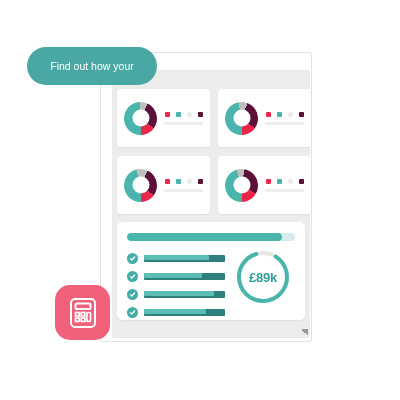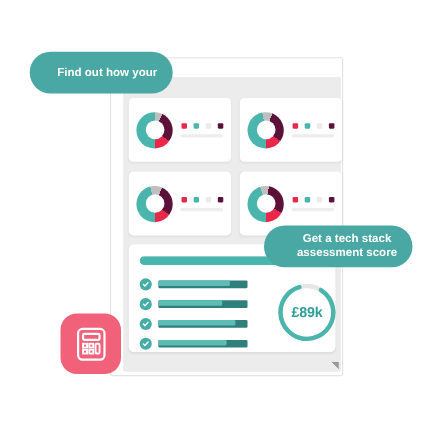--- a/index.html
+++ b/index.html
@@ -49,21 +49,21 @@
   .summary{
     position:absolute;left:5px;top:152px;width:188px;height:98px;
     background:#ffffff;border-radius:5px;padding:11px 10px 0 10px;
     box-sizing:border-box;box-shadow:0 1px 2px rgba(0,0,0,.06);
   }
   .progress{
     height:8px;border-radius:5px;background:#d6ecea;overflow:hidden;width:100%;
   }
   .progress > span{display:block;height:100%;background:#4AB5AC;border-radius:5px;}
 
-  .summary-body{display:flex;margin-top:10px;gap:24px;align-items:center;}
+  .summary-body{display:flex;margin-top:10px;gap:8px;}
   .checklist{display:flex;flex-direction:column;gap:7px;flex:none;width:98px;padding-top:2px;}
   .check-row{display:flex;align-items:center;gap:6px;}
   .tick{
     width:11px;height:11px;border-radius:50%;background:#43ada6;flex:none;
     display:flex;align-items:center;justify-content:center;
   }
   .tick svg{display:block;}
   .bar-wrap{flex:1;position:relative;height:7px;}
   .bar-track{position:absolute;left:0;top:0;height:7px;width:100%;background:#2f7f7c;border-radius:1px;}
   .bar-fill{position:absolute;left:0;top:0;height:5px;background:#5cbdb4;border-radius:1px;}
@@ -73,22 +73,22 @@
   }
   .score svg{position:absolute;left:0;top:0;}
   .score-label{
     position:absolute;inset:0;display:flex;align-items:center;justify-content:center;
     color:#2f9e97;font-weight:bold;font-size:13px;letter-spacing:-.2px;
   }
 
   
   .tooltip{
     position:absolute;background:#49a8a3;color:#ffffff;border-radius:19px;
-    font-weight:bold;font-size:10.5px;line-height:13px;text-align:center;
-    display:flex;align-items:center;justify-content:flex-end;padding:0 14px;
+    font-weight:normal;font-size:10.5px;line-height:13px;text-align:center;
+    display:flex;align-items:center;justify-content:center;padding:0 14px;
     box-sizing:border-box;
   }
   .tooltip-1{left:27px;top:47px;width:130px;height:38px;}
   .tooltip-2{left:240px;top:205px;width:135px;height:38px;}
 
   
   .badge{
     position:absolute;left:55px;top:285px;width:55px;height:55px;
     background:#F2617A;border-radius:15px;
     display:flex;align-items:center;justify-content:center;
@@ -230,26 +230,20 @@
 
     </div>
   </div>
 
   <div class="tooltip tooltip-1">
     <span>
       <span>Find out how your</span><br>
     </span>
   </div>
 
-  <div class="tooltip tooltip-2">
-    <span>
-      <span>Get a tech stack</span><br>
-      <span>assessment score</span>
-    </span>
-  </div>
 
   <div class="badge">
     <svg width="28" height="32" viewBox="0 0 28 32">
       <rect x="2" y="2" width="24" height="28" rx="4" fill="none" stroke="#ffffff" stroke-width="2"></rect>
       <rect x="6.5" y="6.5" width="15" height="5.5" rx="1.2" fill="none" stroke="#ffffff" stroke-width="2"></rect>
       <rect x="6.5" y="15.5" width="3.6" height="3.4" fill="none" stroke="#ffffff" stroke-width="1.7"></rect>
       <rect x="12.2" y="15.5" width="3.6" height="3.4" fill="none" stroke="#ffffff" stroke-width="1.7"></rect>
       <rect x="6.5" y="21" width="3.6" height="3.4" fill="none" stroke="#ffffff" stroke-width="1.7"></rect>
       <rect x="12.2" y="21" width="3.6" height="3.4" fill="none" stroke="#ffffff" stroke-width="1.7"></rect>
       <rect x="17.9" y="15.5" width="3.6" height="8.9" rx="1" fill="none" stroke="#ffffff" stroke-width="1.7"></rect>

